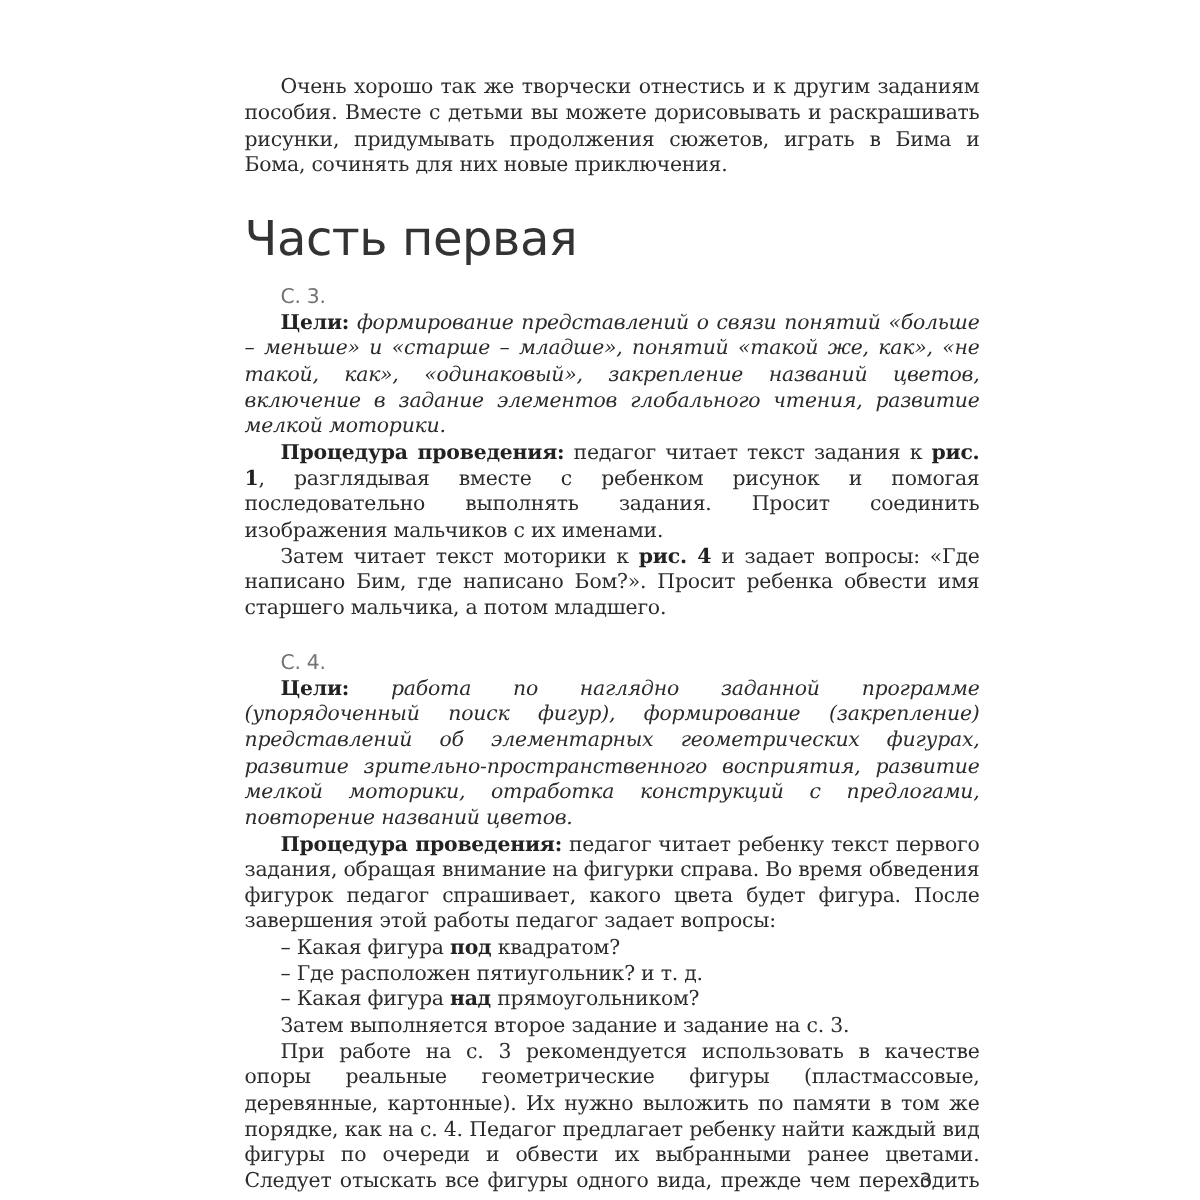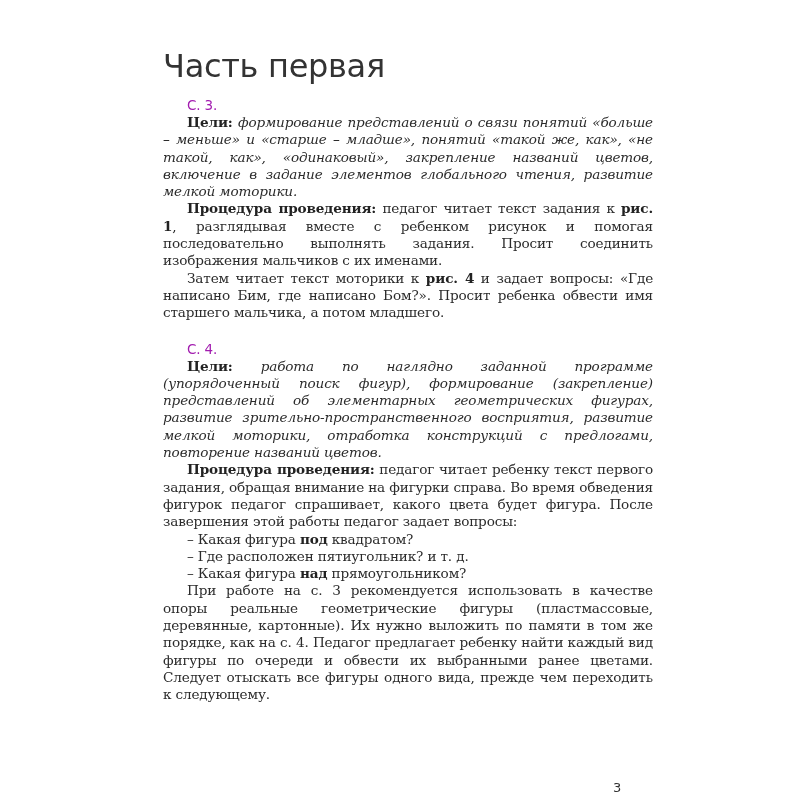--- a/index.html
+++ b/index.html
@@ -39,21 +39,21 @@
       margin: 0 0 14px 0;
       color: #333;
       letter-spacing: -0.3px;
     }
     .sec-label {
       font-family: "DejaVu Sans", "Liberation Sans", sans-serif;
       font-size: 13.5px;
       margin: 0;
       padding-left: 24px;
       line-height: 18px;
-      color: #a21caf;
+      color: #737373;
     }
     .b { font-weight: bold; color: #222; text-align: right; }
     .i { font-style: italic; }
     .gap { height: 18px; }
     .dash-item {
       margin: 0;
       padding-left: 24px;
       line-height: 17.3px;
     }
     .page-number {
@@ -63,20 +63,21 @@
       font-family: "DejaVu Sans", "Liberation Sans", sans-serif;
       font-size: 13px;
       color: #333;
     }
   </style>
 </head>
 <body>
 
 <div class="page">
 
+  <p class="p intro">Очень хорошо так же творчески отнестись и к другим заданиям пособия. Вместе с детьми вы можете дорисовывать и раскрашивать рисунки, придумывать продолжения сюжетов, играть в Бима и Бома, сочинять для них новые приключения.</p>
 
   <h1 class="h1">Часть первая</h1>
 
   <div>
     <p class="sec-label">С. 3.</p>
     <p class="p"><span class="b">Цели:</span> <span class="i">формирование представлений о связи понятий «больше – меньше» и «старше – младше», понятий «такой же, как», «не такой, как», «одинаковый», закрепление названий цветов, включение в задание элементов глобального чтения, развитие мелкой моторики.</span></p>
     <p class="p"><span class="b">Процедура проведения:</span> <span>педагог читает текст задания к</span> <span class="b">рис. 1</span><span>, разглядывая вместе с ребенком рисунок и помогая последовательно выполнять задания. Просит соединить изображения мальчиков с их именами.</span></p>
     <p class="p"><span>Затем читает текст моторики к</span> <span class="b">рис. 4</span> <span>и задает вопросы: «Где написано Бим, где написано Бом?». Просит ребенка обвести имя старшего мальчика, а потом младшего.</span></p>
   </div>
 
@@ -84,18 +85,19 @@
 
   <div>
     <p class="sec-label">С. 4.</p>
     <p class="p"><span class="b">Цели:</span> <span class="i">работа по наглядно заданной программе (упорядоченный поиск фигур), формирование (закрепление) представлений об элементарных геометрических фигурах, развитие зрительно-пространственного восприятия, развитие мелкой моторики, отработка конструкций с предлогами, повторение названий цветов.</span></p>
     <p class="p"><span class="b">Процедура проведения:</span> <span>педагог читает ребенку текст первого задания, обращая внимание на фигурки справа. Во время обведения фигурок педагог спрашивает, какого цвета будет фигура. После завершения этой работы педагог задает вопросы:</span></p>
     <div>
       <p class="dash-item"><span>– Какая фигура </span><span class="b">под</span><span> квадратом?</span></p>
       <p class="dash-item"><span>– Где расположен пятиугольник? и т. д.</span></p>
       <p class="dash-item"><span>– Какая фигура </span><span class="b">над</span><span> прямоугольником?</span></p>
     </div>
+    <p class="p">Затем выполняется второе задание и задание на с. 3.</p>
     <p class="p">При работе на с. 3 рекомендуется использовать в качестве опоры реальные геометрические фигуры (пластмассовые, деревянные, картонные). Их нужно выложить по памяти в том же порядке, как на с. 4. Педагог предлагает ребенку найти каждый вид фигуры по очереди и обвести их выбранными ранее цветами. Следует отыскать все фигуры одного вида, прежде чем переходить к следующему.</p>
   </div>
 
 </div>
 
 <div class="page-number">3</div>
 
 </body></html>

